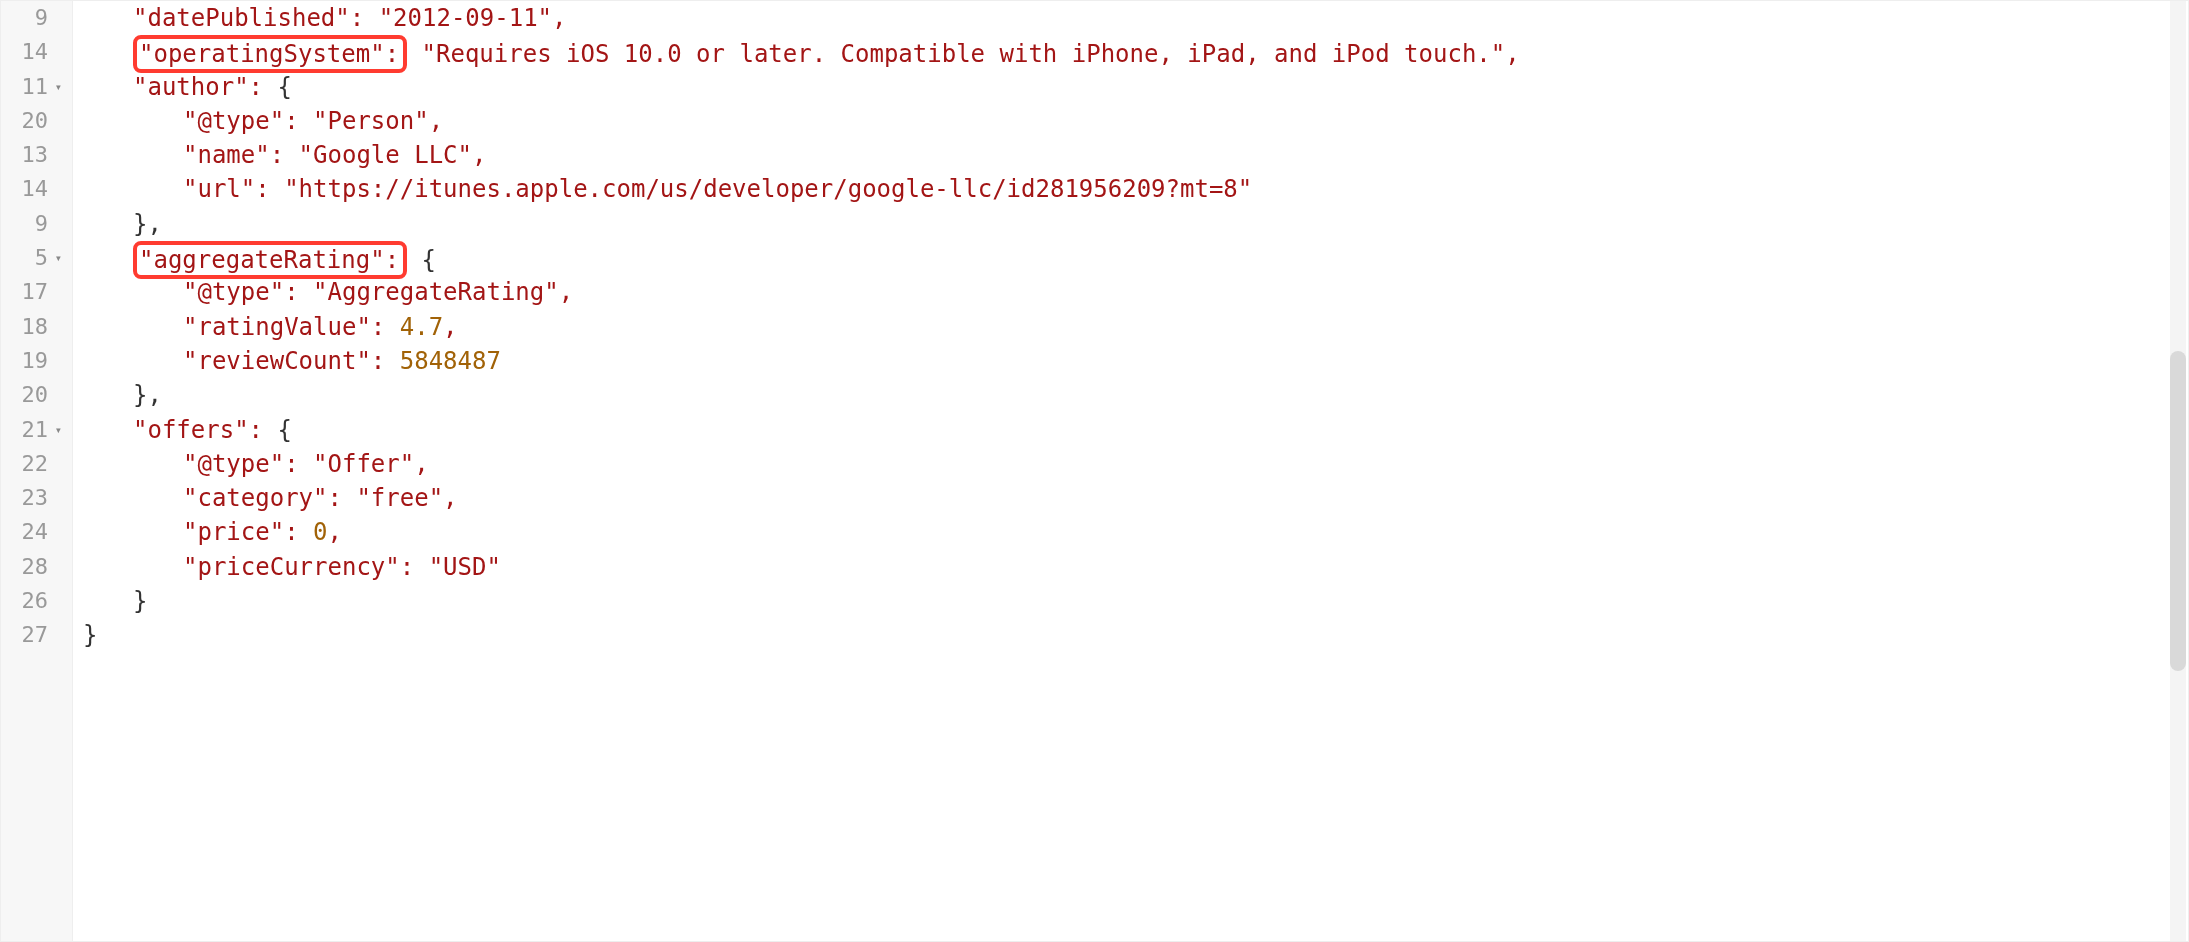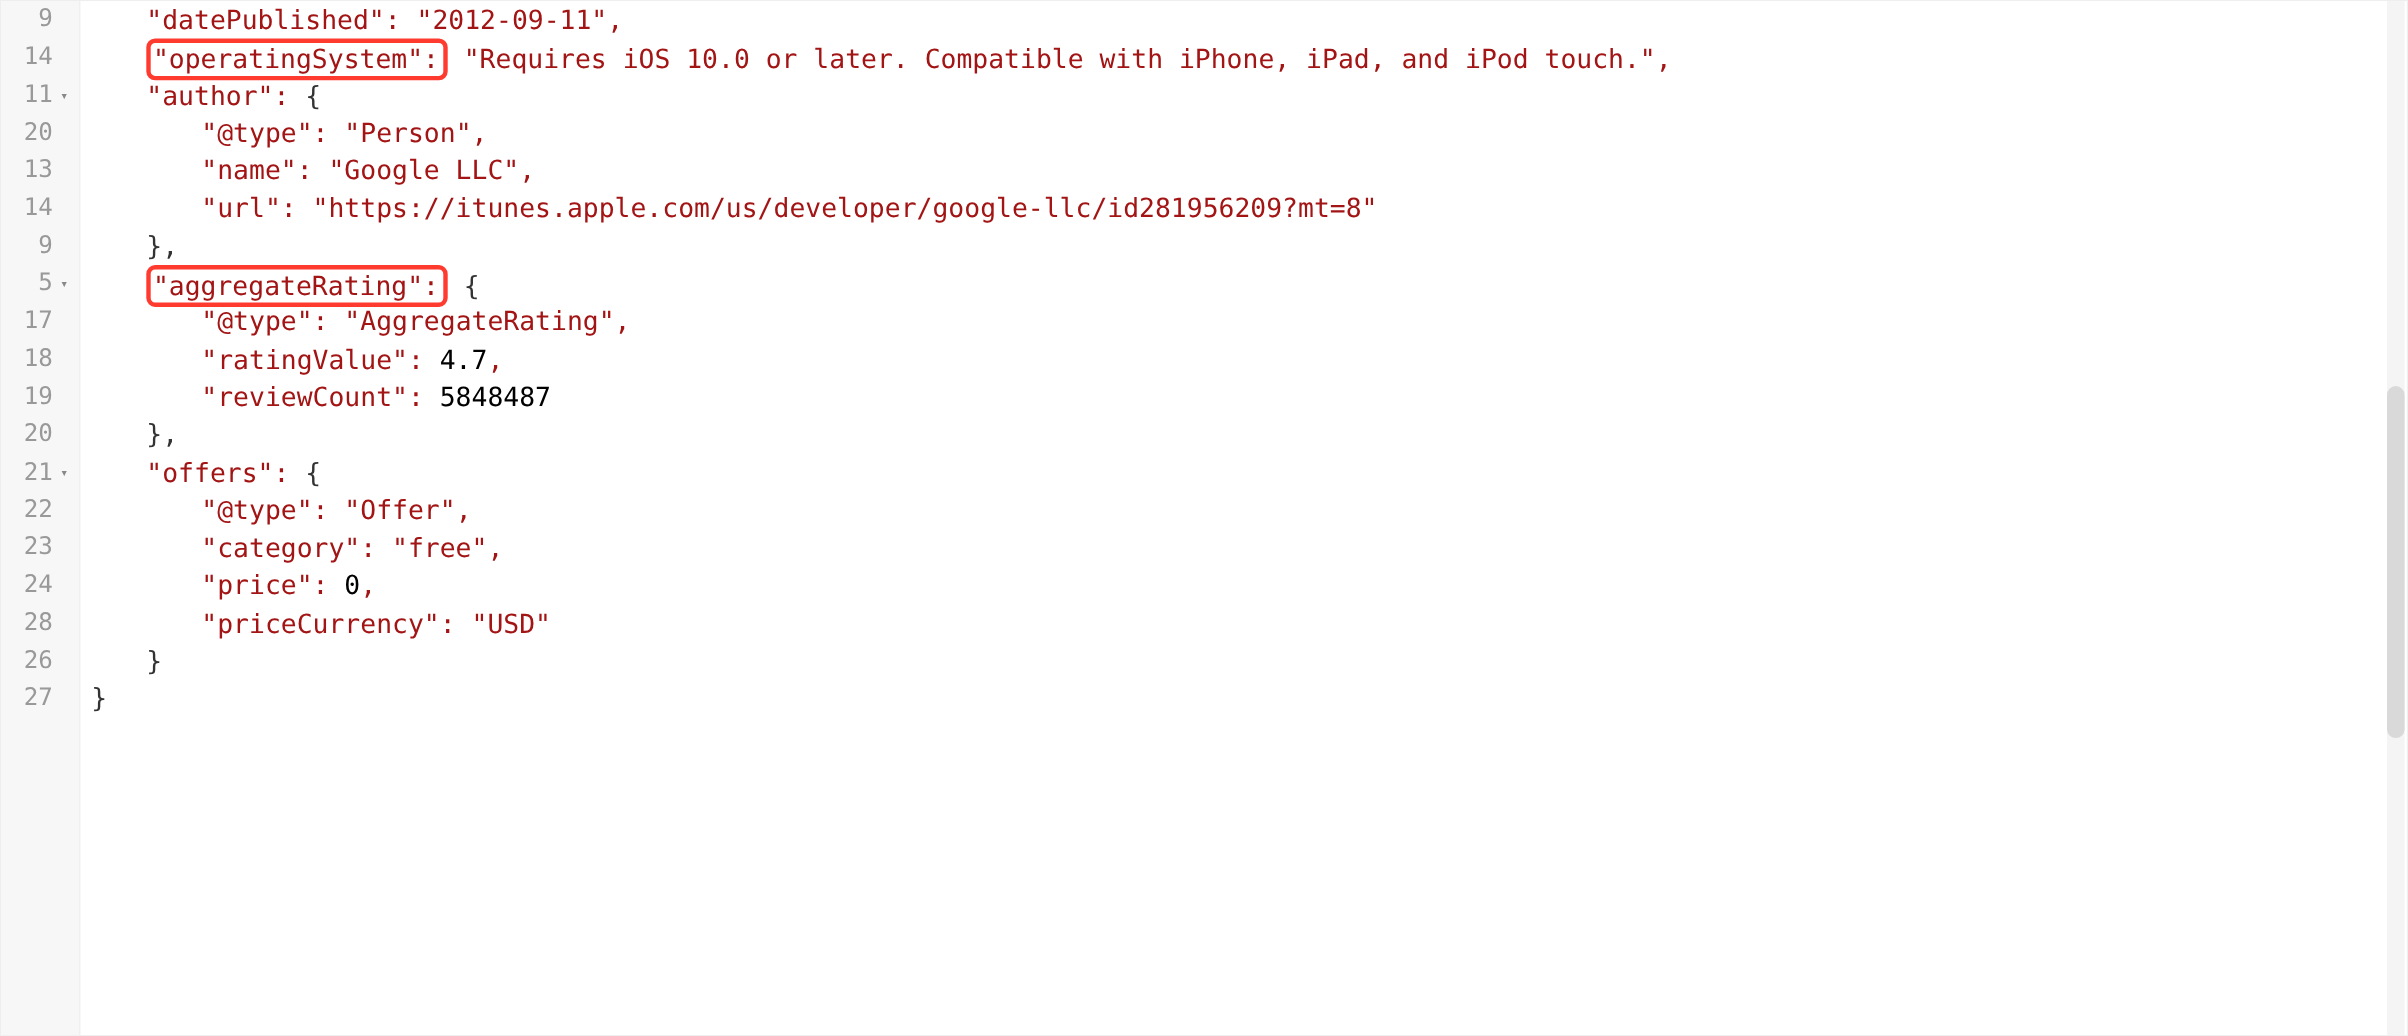--- a/index.html
+++ b/index.html
@@ -50,21 +50,21 @@
   .line {
     height: 34.3px;
     line-height: 34.3px;
     position: relative;
   }
   .indent { display: inline-block; }
   .i1 { width: 50px; }
   .i2 { width: 100px; }
   .key { color: #a31515; }
   .str { color: #a31515; }
-  .num { color: #000000; text-align: center; }
+  .num { color: #a16207; text-align: center; }
   .punct { color: #a31515; }
   .brace { color: #333; }
   .boxed {
     border: 4px solid #ff3b30;
     border-radius: 8px;
     padding: 0 4px 0 2px;
     display: inline-block;
     line-height: 30px;
   }
   .scrollbar {

